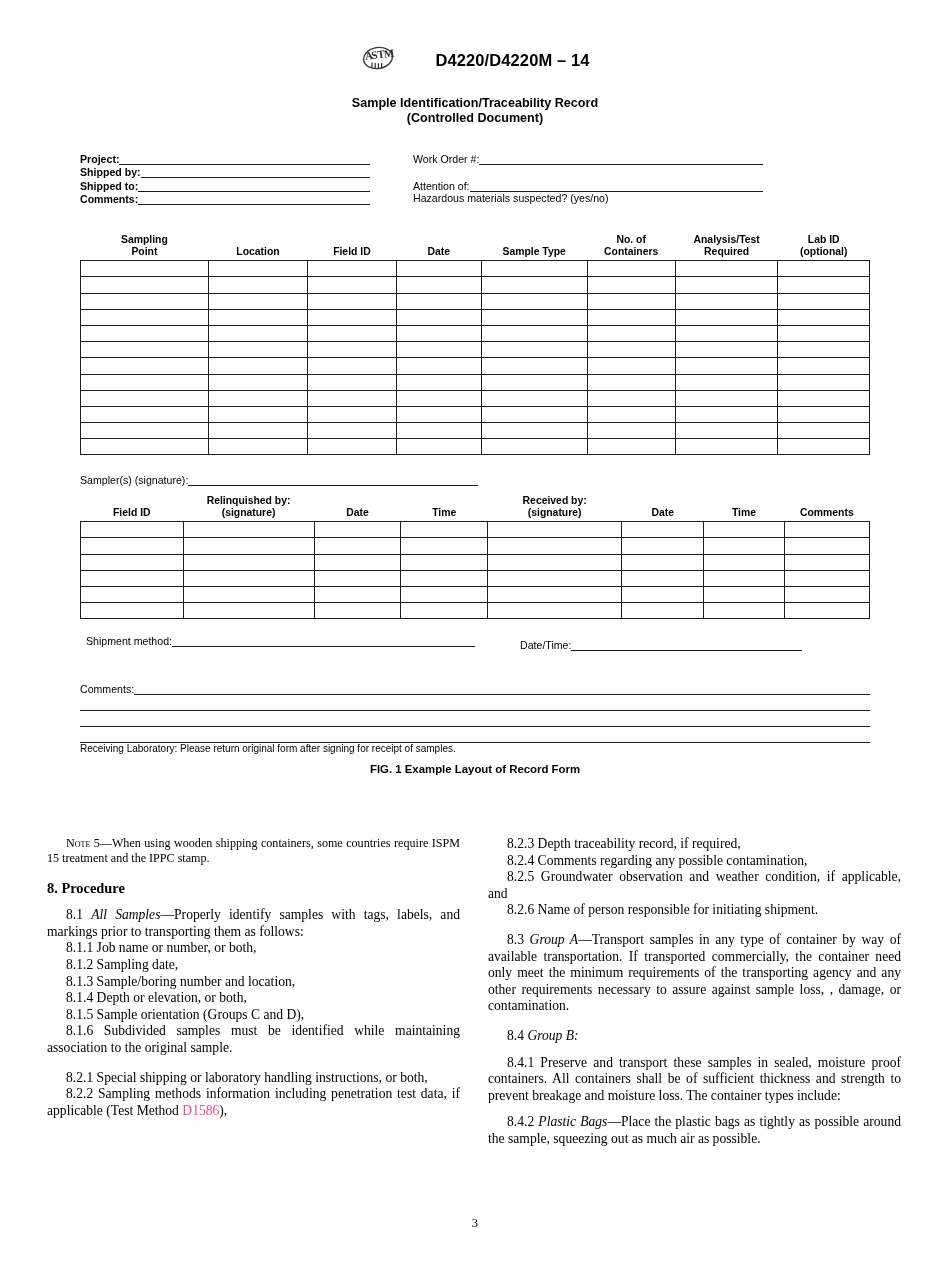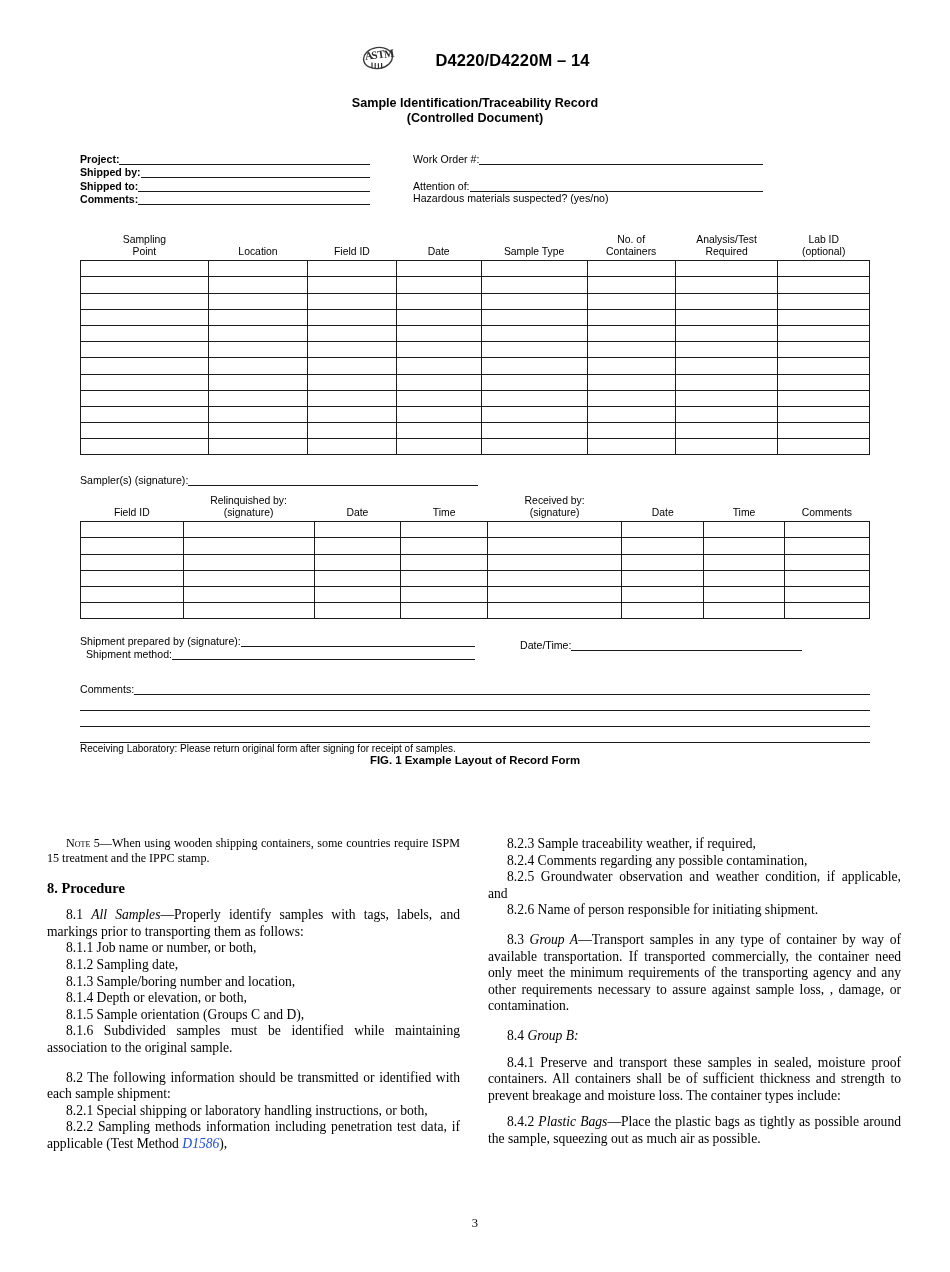--- a/index.html
+++ b/index.html
@@ -104,21 +104,21 @@
     white-space: nowrap;
   }
 
   
   .grid-table {
     width: 100%;
     border-collapse: collapse;
     table-layout: fixed;
   }
   .grid-table th {
-    font-weight: normal;
+    font-weight: bold;
     font-size: 10.4px;
     line-height: 11.6px;
     text-align: center;
     padding: 0 2px 3px 2px;
     vertical-align: bottom;
     border: none;
   }
   .grid-table td {
     border: 1.2px solid #1c1c1c;
     height: 15.2px;
@@ -175,21 +175,21 @@
   .receiving-note {
     text-align: left;
     font-size: 10px;
     font-family: "Liberation Sans", sans-serif;
   }
   .fig-caption {
     text-align: center;
     font-family: "Liberation Sans", sans-serif;
     font-weight: bold;
     font-size: 11.4px;
-    margin-top: 0;
+    margin-top: 9px;
   }
 
   
   .body-columns {
     position: absolute;
     top: 836px;
     left: 47px;
     width: 860px;
     display: flex;
     gap: 28px;
@@ -219,23 +219,22 @@
   h3.sec {
     font-family: "Liberation Serif", serif;
     font-weight: bold;
     font-size: 14.4px;
     margin: 14px 0 10px 0;
   }
   .gap-sm { height: 10px; }
   .gap-md { height: 13px; }
   em { font-style: italic; }
   a.std-link {
-    color: #1d4ed8;
+    color: #ec4899;
     text-decoration: none;
-    font-style: italic;
   }
 
   .page-num {
     position: absolute;
     top: 1216px;
     left: 0;
     width: 950px;
     text-align: center;
     font-size: 12.6px;
   }
@@ -546,24 +545,20 @@
               <td></td>
               <td></td>
               <td></td>
             </tr>
           </tbody>
       </table>
     </div>
 
     <div class="ship-area">
       <div class="ship-left">
-        <div class="field-row">
-          <span class="field-label">Shipment prepared by (signature):</span>
-          <span class="field-rule"></span>
-        </div>
         <div class="field-row ship-indent">
           <span class="field-label">Shipment method:</span>
           <span class="field-rule"></span>
         </div>
       </div>
       <div class="ship-right">
         <div class="field-row">
           <span class="field-label">Date/Time:</span>
           <span class="field-rule"></span>
         </div>
@@ -600,29 +595,28 @@
 
     <p class="tx indent">8.1.1  Job name or number, or both,</p>
     <p class="tx indent">8.1.2  Sampling date,</p>
     <p class="tx indent">8.1.3  Sample/boring number and location,</p>
     <p class="tx indent">8.1.4  Depth or elevation, or both,</p>
     <p class="tx indent">8.1.5  Sample orientation (Groups C and D),</p>
     <p class="tx indent">8.1.6  Subdivided samples must be identified while main­taining association to the original sample.</p>
 
     <div class="gap-md"></div>
 
-    <p class="tx indent">8.2  The following information should be transmitted or identified with each sample shipment:</p>
     <p class="tx indent">8.2.1  Special shipping or laboratory handling instructions, or both,</p>
     <p class="tx indent"><span>8.2.2  Sampling methods information including penetration test data, if applicable (Test Method </span><a class="std-link" href="#">D1586</a><span>),</span></p>
 
   </div>
 
   <div class="body-col">
 
-    <p class="tx indent">8.2.3  Sample traceability weather, if required,</p>
+    <p class="tx indent">8.2.3  Depth traceability record, if required,</p>
     <p class="tx indent">8.2.4  Comments regarding any possible contamination,</p>
     <p class="tx indent">8.2.5  Groundwater observation and weather condition, if applicable, and</p>
     <p class="tx indent">8.2.6  Name of person responsible for initiating shipment.</p>
 
     <div class="gap-md"></div>
 
     <p class="tx indent"><span>8.3</span>&nbsp;<em>Group A</em><span>—Transport samples in any type of container by way of available transportation. If transported commercially, the container need only meet the minimum requirements of the transporting agency and any other requirements necessary to assure against sample loss, , damage, or contamination.</span></p>
 
     <div class="gap-md"></div>
 

